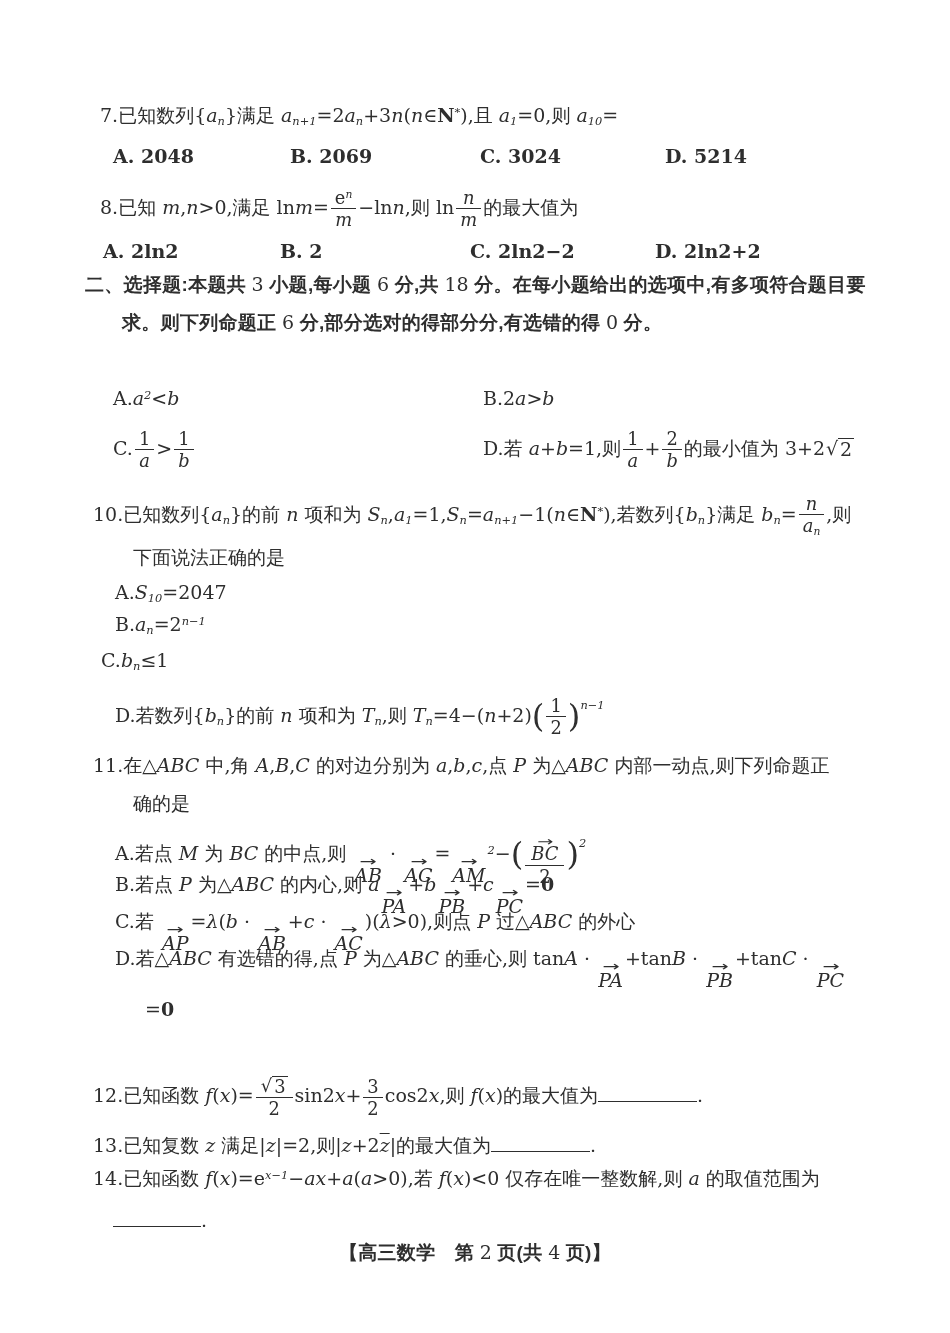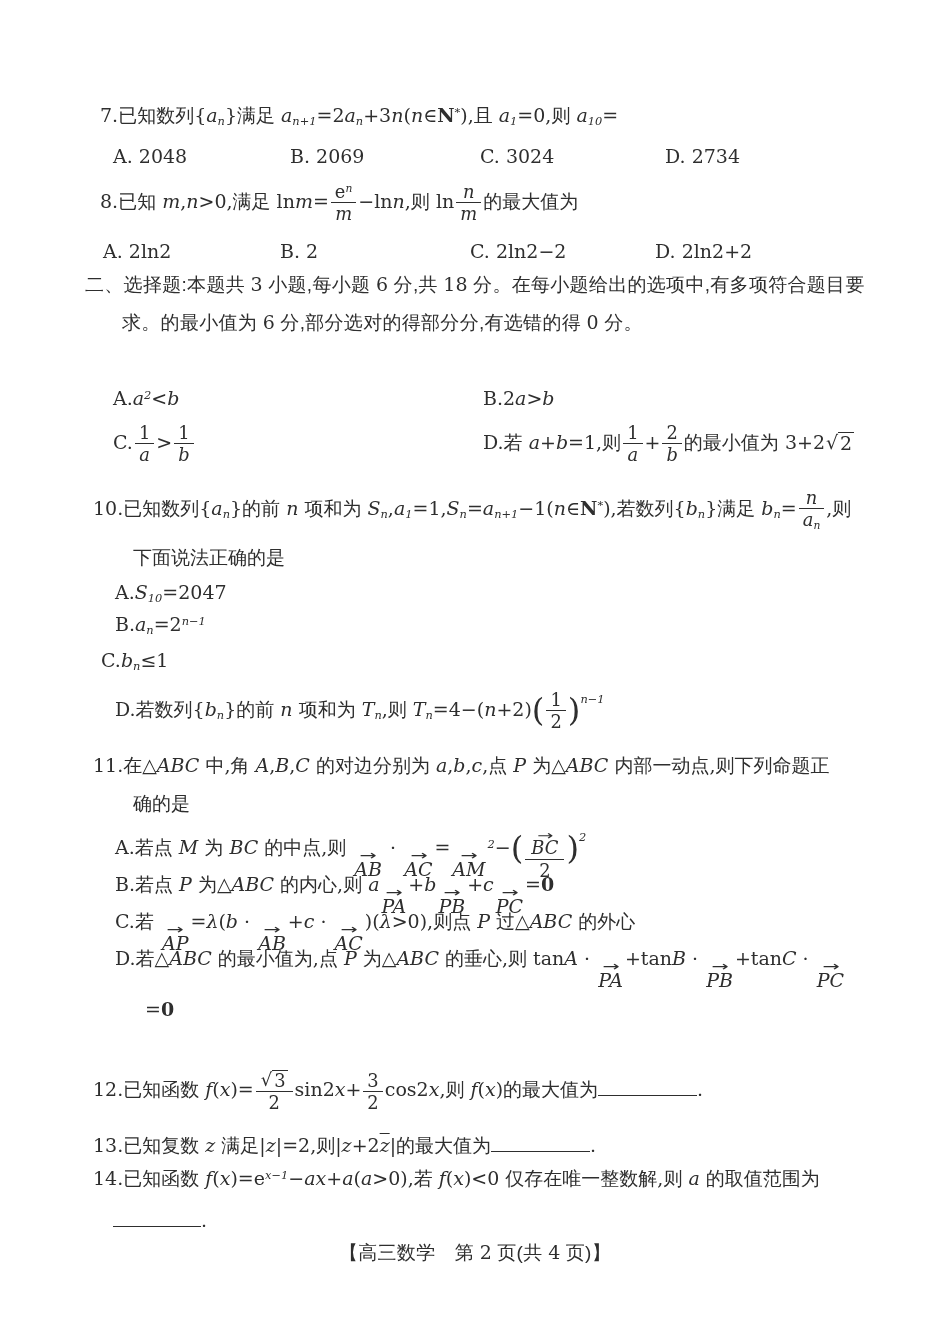--- a/index.html
+++ b/index.html
@@ -7,37 +7,37 @@
   body {
     background:#ffffff;
     color:#2e2e2e;
     font-family:"DejaVu Serif","Liberation Serif",serif;
     font-size:19px;
     position:relative;
     overflow:hidden;
   }
   .page { position:absolute; inset:0; background:#fff; }
   .line { position:absolute; white-space:nowrap; line-height:1.3; }
-  .optrow { height:26px; }
+  .optrow { height:26px;font-weight:bold; }
   .optcol { position:absolute; top:0; white-space:nowrap; }
   .footer-line { left:0; width:950px; text-align:center; }
 
   
   .tk-txt { }
   .tk-it  { font-style:italic; }
   .tk-bd  { font-weight:bold; }
-  .tk-hdr { font-family:"Liberation Sans","DejaVu Sans",sans-serif; font-weight:400; letter-spacing:.3px; }
+  .tk-hdr { font-family:"Liberation Sans","DejaVu Sans",sans-serif; font-weight:700; letter-spacing:.3px; }
   .tk-sub { font-size:.6em; vertical-align:-.3em; font-style:italic; letter-spacing:0; }
   .tk-sup { font-size:.6em; vertical-align:.55em; font-style:italic; letter-spacing:0; }
   .tk-hi  { vertical-align:1.1em; }
   .tk-big { font-size:1.7em; vertical-align:middle; line-height:.9; font-weight:300; }
   .tk-ol  { font-style:italic; text-decoration:overline; }
   .tk-blank { display:inline-block; border-bottom:1.6px solid #2e2e2e; height:1em; vertical-align:baseline; }
 
-  .frac { display:inline-block; vertical-align:middle; text-align:center; line-height:1.08; margin:2px 2px; font-size:.94em; }
+  .frac { display:inline-block; vertical-align:middle; text-align:center; line-height:1.08; margin:8px 2px; font-size:.94em; }
   .fn { display:block; padding:0 4px 1px; border-bottom:1.4px solid #2e2e2e; }
   .fd { display:block; padding:1px 4px 0; }
 
   .vec { display:inline-flex; flex-direction:column; align-items:center; vertical-align:-.32em; line-height:1; margin:0 2px; }
   .vec-arrow { font-size:.72em; line-height:.55; transform:scaleX(1.5); font-family:"DejaVu Sans",sans-serif; height:.55em; }
   .vec-body { font-style:italic; line-height:1.05; }
 
   .sqrt { display:inline-flex; align-items:flex-start; margin:0 1px; }
   .sqrt-sign { line-height:1.08; }
   .sqrt-body { border-top:1.4px solid #2e2e2e; line-height:1.08; padding:0 2px; }
@@ -45,33 +45,33 @@
 </head>
 <body>
 
 <div class="page">
 
   <div class="line" style="top:103px;left:100px"><span class="tk-txt">7.已知数列{</span><span class="tk-it">a</span><span class="tk-sub">n</span><span class="tk-txt">}满足 </span><span class="tk-it">a</span><span class="tk-sub">n+1</span><span class="tk-txt">=2</span><span class="tk-it">a</span><span class="tk-sub">n</span><span class="tk-txt">+3</span><span class="tk-it">n</span><span class="tk-txt">(</span><span class="tk-it">n</span><span class="tk-txt">∈</span><span class="tk-bd">N</span><span class="tk-sup">*</span><span class="tk-txt">),且 </span><span class="tk-it">a</span><span class="tk-sub">1</span><span class="tk-txt">=0,则 </span><span class="tk-it">a</span><span class="tk-sub">10</span><span class="tk-txt">=</span></div>
   <div class="line optrow" style="top:144px;left:113px;width:760px">
     <span class="optcol" style="left:0">A. 2048</span>
     <span class="optcol" style="left:177px">B. 2069</span>
     <span class="optcol" style="left:367px">C. 3024</span>
-    <span class="optcol" style="left:552px">D. 2734</span>
+    <span class="optcol" style="left:552px">D. 5214</span>
   </div>
 
   <div class="line" style="top:180px;left:100px"><span class="tk-txt">8.已知 </span><span class="tk-it">m</span><span class="tk-txt">,</span><span class="tk-it">n</span><span class="tk-txt">&gt;0,满足 ln</span><span class="tk-it">m</span><span class="tk-txt">=</span><span class="frac"><span class="fn"><span class="tk-txt">e</span><span class="tk-sup">n</span></span><span class="fd"><span class="tk-it">m</span></span></span><span class="tk-txt">−ln</span><span class="tk-it">n</span><span class="tk-txt">,则 ln</span><span class="frac"><span class="fn"><span class="tk-it">n</span></span><span class="fd"><span class="tk-it">m</span></span></span><span class="tk-txt">的最大值为</span></div>
   <div class="line optrow" style="top:239px;left:103px;width:760px">
     <span class="optcol" style="left:0">A. 2ln2</span>
     <span class="optcol" style="left:177px">B. 2</span>
     <span class="optcol" style="left:367px">C. 2ln2−2</span>
     <span class="optcol" style="left:552px">D. 2ln2+2</span>
   </div>
 
   <div class="line" style="top:272px;left:85px"><span class="tk-hdr">二、选择题:本题共 </span><span class="tk-txt">3</span><span class="tk-hdr"> 小题,每小题 </span><span class="tk-txt">6</span><span class="tk-hdr"> 分,共 </span><span class="tk-txt">18</span><span class="tk-hdr"> 分。在每小题给出的选项中,有多项符合题目要</span></div>
-  <div class="line" style="top:310px;left:122px"><span class="tk-hdr">求。的最小值为 </span><span class="tk-txt">6</span><span class="tk-hdr"> 分,部分选对的得部分分,有选错的得 </span><span class="tk-txt">0</span><span class="tk-hdr"> 分。</span></div>
+  <div class="line" style="top:310px;left:122px"><span class="tk-hdr">求。则下列命题正 </span><span class="tk-txt">6</span><span class="tk-hdr"> 分,部分选对的得部分分,有选错的得 </span><span class="tk-txt">0</span><span class="tk-hdr"> 分。</span></div>
 
   <div class="line" style="top:386px;left:113px"><span class="tk-txt">A.</span><span class="tk-it">a</span><span class="tk-sup">2</span><span class="tk-txt">&lt;</span><span class="tk-it">b</span></div>
   <div class="line" style="top:386px;left:483px"><span class="tk-txt">B.2</span><span class="tk-it">a</span><span class="tk-txt">&gt;</span><span class="tk-it">b</span></div>
   <div class="line" style="top:421px;left:113px"><span class="tk-txt">C.</span><span class="frac"><span class="fn"><span class="tk-txt">1</span></span><span class="fd"><span class="tk-it">a</span></span></span><span class="tk-txt">&gt;</span><span class="frac"><span class="fn"><span class="tk-txt">1</span></span><span class="fd"><span class="tk-it">b</span></span></span></div>
   <div class="line" style="top:421px;left:483px"><span class="tk-txt">D.若 </span><span class="tk-it">a</span><span class="tk-txt">+</span><span class="tk-it">b</span><span class="tk-txt">=1,则</span><span class="frac"><span class="fn"><span class="tk-txt">1</span></span><span class="fd"><span class="tk-it">a</span></span></span><span class="tk-txt">+</span><span class="frac"><span class="fn"><span class="tk-txt">2</span></span><span class="fd"><span class="tk-it">b</span></span></span><span class="tk-txt">的最小值为 3+2</span><span class="sqrt">
         <span class="sqrt-sign">√</span>
         <span class="sqrt-body">2</span>
       </span></div>
 
   <div class="line" style="top:486px;left:93px"><span class="tk-txt">10.已知数列{</span><span class="tk-it">a</span><span class="tk-sub">n</span><span class="tk-txt">}的前 </span><span class="tk-it">n</span><span class="tk-txt"> 项和为 </span><span class="tk-it">S</span><span class="tk-sub">n</span><span class="tk-txt">,</span><span class="tk-it">a</span><span class="tk-sub">1</span><span class="tk-txt">=1,</span><span class="tk-it">S</span><span class="tk-sub">n</span><span class="tk-txt">=</span><span class="tk-it">a</span><span class="tk-sub">n+1</span><span class="tk-txt">−1(</span><span class="tk-it">n</span><span class="tk-txt">∈</span><span class="tk-bd">N</span><span class="tk-sup">*</span><span class="tk-txt">),若数列{</span><span class="tk-it">b</span><span class="tk-sub">n</span><span class="tk-txt">}满足 </span><span class="tk-it">b</span><span class="tk-sub">n</span><span class="tk-txt">=</span><span class="frac"><span class="fn"><span class="tk-it">n</span></span><span class="fd"><span class="tk-it">a</span><span class="tk-sub">n</span></span></span><span class="tk-txt">,则</span></div>
@@ -109,21 +109,21 @@
   <div class="line" style="top:909px;left:115px"><span class="tk-txt">C.若 </span><span class="vec">
         <span class="vec-arrow">→</span>
         <span class="vec-body">AP</span>
       </span><span class="tk-txt">=</span><span class="tk-it">λ</span><span class="tk-txt">(</span><span class="tk-it">b</span><span class="tk-txt"> · </span><span class="vec">
         <span class="vec-arrow">→</span>
         <span class="vec-body">AB</span>
       </span><span class="tk-txt">+</span><span class="tk-it">c</span><span class="tk-txt"> · </span><span class="vec">
         <span class="vec-arrow">→</span>
         <span class="vec-body">AC</span>
       </span><span class="tk-txt">)(</span><span class="tk-it">λ</span><span class="tk-txt">&gt;0),则点 </span><span class="tk-it">P</span><span class="tk-txt"> 过△</span><span class="tk-it">ABC</span><span class="tk-txt"> 的外心</span></div>
-  <div class="line" style="top:946px;left:115px"><span class="tk-txt">D.若△</span><span class="tk-it">ABC</span><span class="tk-txt"> 的最小值为,点 </span><span class="tk-it">P</span><span class="tk-txt"> 为△</span><span class="tk-it">ABC</span><span class="tk-txt"> 的垂心,则 tan</span><span class="tk-it">A</span><span class="tk-txt"> · </span><span class="vec">
+  <div class="line" style="top:946px;left:115px"><span class="tk-txt">D.若△</span><span class="tk-it">ABC</span><span class="tk-txt"> 有选错的得,点 </span><span class="tk-it">P</span><span class="tk-txt"> 为△</span><span class="tk-it">ABC</span><span class="tk-txt"> 的垂心,则 tan</span><span class="tk-it">A</span><span class="tk-txt"> · </span><span class="vec">
         <span class="vec-arrow">→</span>
         <span class="vec-body">PA</span>
       </span><span class="tk-txt">+tan</span><span class="tk-it">B</span><span class="tk-txt"> · </span><span class="vec">
         <span class="vec-arrow">→</span>
         <span class="vec-body">PB</span>
       </span><span class="tk-txt">+tan</span><span class="tk-it">C</span><span class="tk-txt"> · </span><span class="vec">
         <span class="vec-arrow">→</span>
         <span class="vec-body">PC</span>
       </span></div>
   <div class="line" style="top:997px;left:145px"><span class="tk-txt">=</span><span class="tk-bd">0</span></div>

